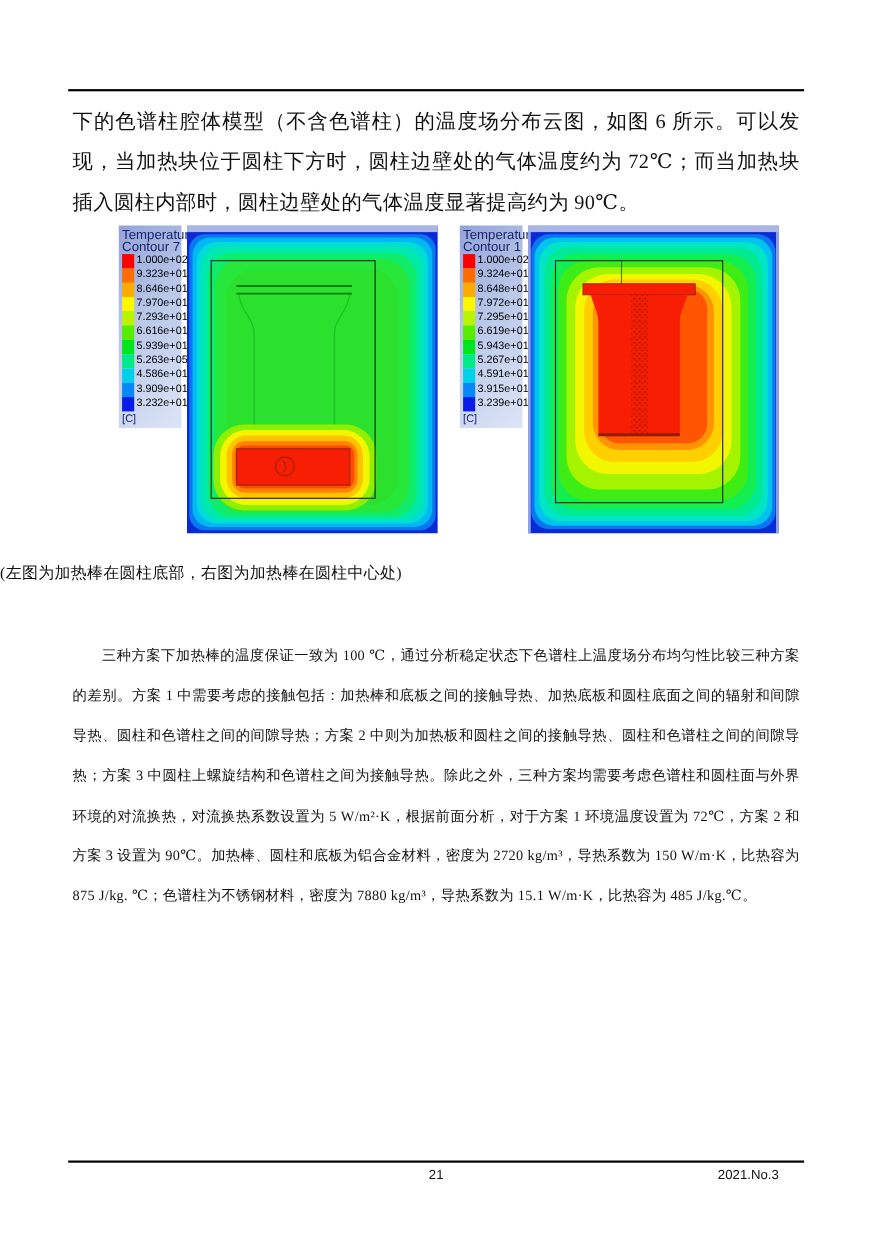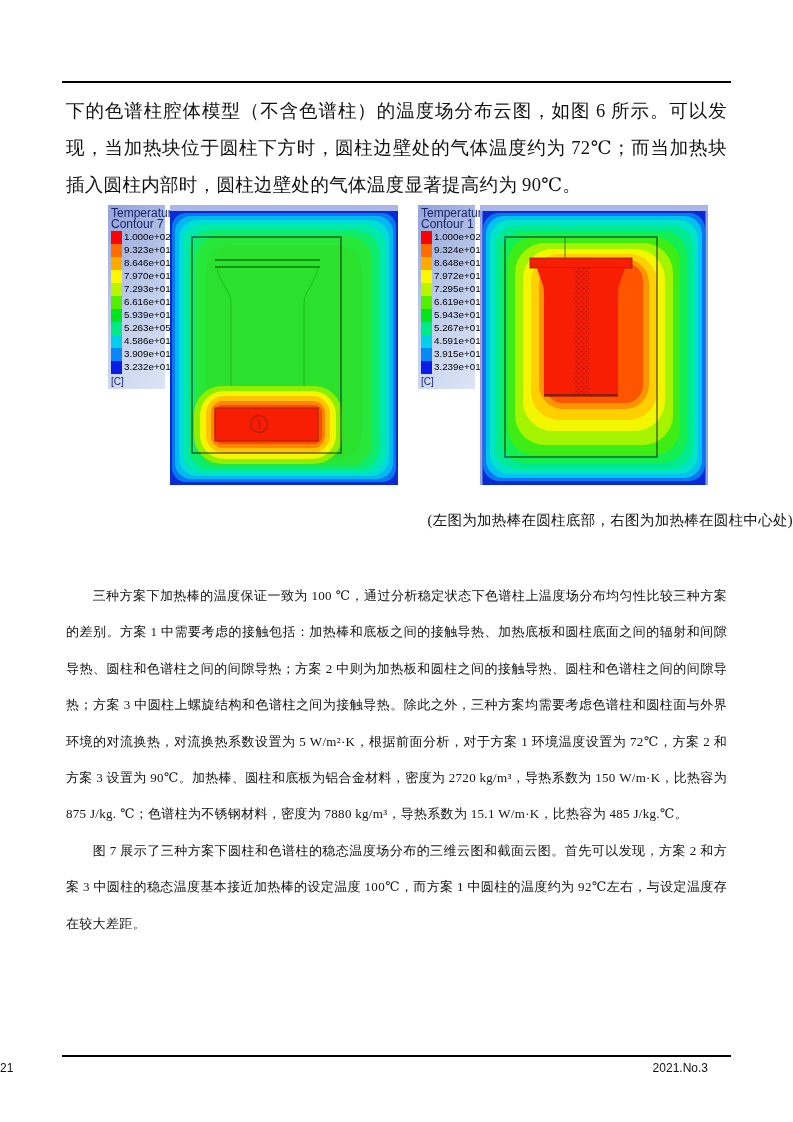--- a/index.html
+++ b/index.html
@@ -31,37 +31,37 @@
   .lg-row{display:flex;align-items:flex-start;height:13px;}
   .sw{width:11px;height:12.5px;margin-right:2px;flex:none;}
   .lg-val{font-size:9.8px;color:#000;white-space:nowrap;}
   .lg-unit{font-size:10px;color:#15246b;margin-top:2px;}
   .plot{width:228px;height:280px;display:block;flex:none;}
   .fig-caption{
     position:absolute;top:487px;left:0;right:0;text-align:center;
     font-size:15.5px;letter-spacing:.5px;
   }
   .fig-subcaption{
-    position:absolute;top:511px;left:0;right:0;text-align:right;
+    position:absolute;top:511px;left:0;right:0;text-align:left;
     font-size:14.5px;letter-spacing:.3px;
   }
   .section-heading{
     position:absolute;top:540px;left:66px;
     font-size:19.5px;font-weight:bold;letter-spacing:.5px;
     font-family:"Liberation Sans","DejaVu Sans",sans-serif;
   }
   .body-paras{
     position:absolute;top:578px;left:66px;width:661px;
     font-size:13px;line-height:36.4px;text-align:justify;letter-spacing:.3px;
   }
   .body-paras p{margin:0;text-indent:2.05em;}
   
   .footer-rule{position:absolute;top:1055px;left:62px;width:669px;border-top:2.5px solid #000;}
   .page-number{
-    position:absolute;top:1061px;left:0;right:0;text-align:left;
+    position:absolute;top:1061px;left:0;right:0;text-align:center;
     font-size:12px;font-family:"Liberation Sans","DejaVu Sans",sans-serif;
   }
   .issue-label{
     position:absolute;top:1061px;right:85px;
     font-size:12px;font-family:"Liberation Sans","DejaVu Sans",sans-serif;
   }
 </style>
 </head>
 <body>
 
@@ -232,20 +232,19 @@
         <rect x="25" y="32" width="152" height="220" fill="none" stroke="#1c1c1c" stroke-width="1"></rect>
       </svg>
     </div>
   </div>
 
   <div class="fig-subcaption">(左图为加热棒在圆柱底部，右图为加热棒在圆柱中心处)</div>
 
 
   <div class="body-paras">
     <p>三种方案下加热棒的温度保证一致为 100 ℃，通过分析稳定状态下色谱柱上温度场分布均匀性比较三种方案的差别。方案 1 中需要考虑的接触包括：加热棒和底板之间的接触导热、加热底板和圆柱底面之间的辐射和间隙导热、圆柱和色谱柱之间的间隙导热；方案 2 中则为加热板和圆柱之间的接触导热、圆柱和色谱柱之间的间隙导热；方案 3 中圆柱上螺旋结构和色谱柱之间为接触导热。除此之外，三种方案均需要考虑色谱柱和圆柱面与外界环境的对流换热，对流换热系数设置为 5 W/m²·K，根据前面分析，对于方案 1 环境温度设置为 72℃，方案 2 和方案 3 设置为 90℃。加热棒、圆柱和底板为铝合金材料，密度为 2720 kg/m³，导热系数为 150 W/m·K，比热容为 875 J/kg. ℃；色谱柱为不锈钢材料，密度为 7880 kg/m³，导热系数为 15.1 W/m·K，比热容为 485 J/kg.℃。</p>
-    <p>图 7 展示了三种方案下圆柱和色谱柱的稳态温度场分布的三维云图和截面云图。首先可以发现，方案 2 和方案 3 中圆柱的稳态温度基本接近加热棒的设定温度 100℃，而方案 1 中圆柱的温度约为 92℃左右，与设定温度存在较大差距。</p>
   </div>
 
   <div class="footer-rule"></div>
   <div class="page-number">21</div>
   <div class="issue-label">2021.No.3</div>
 
 </div>
 
 </body></html>

